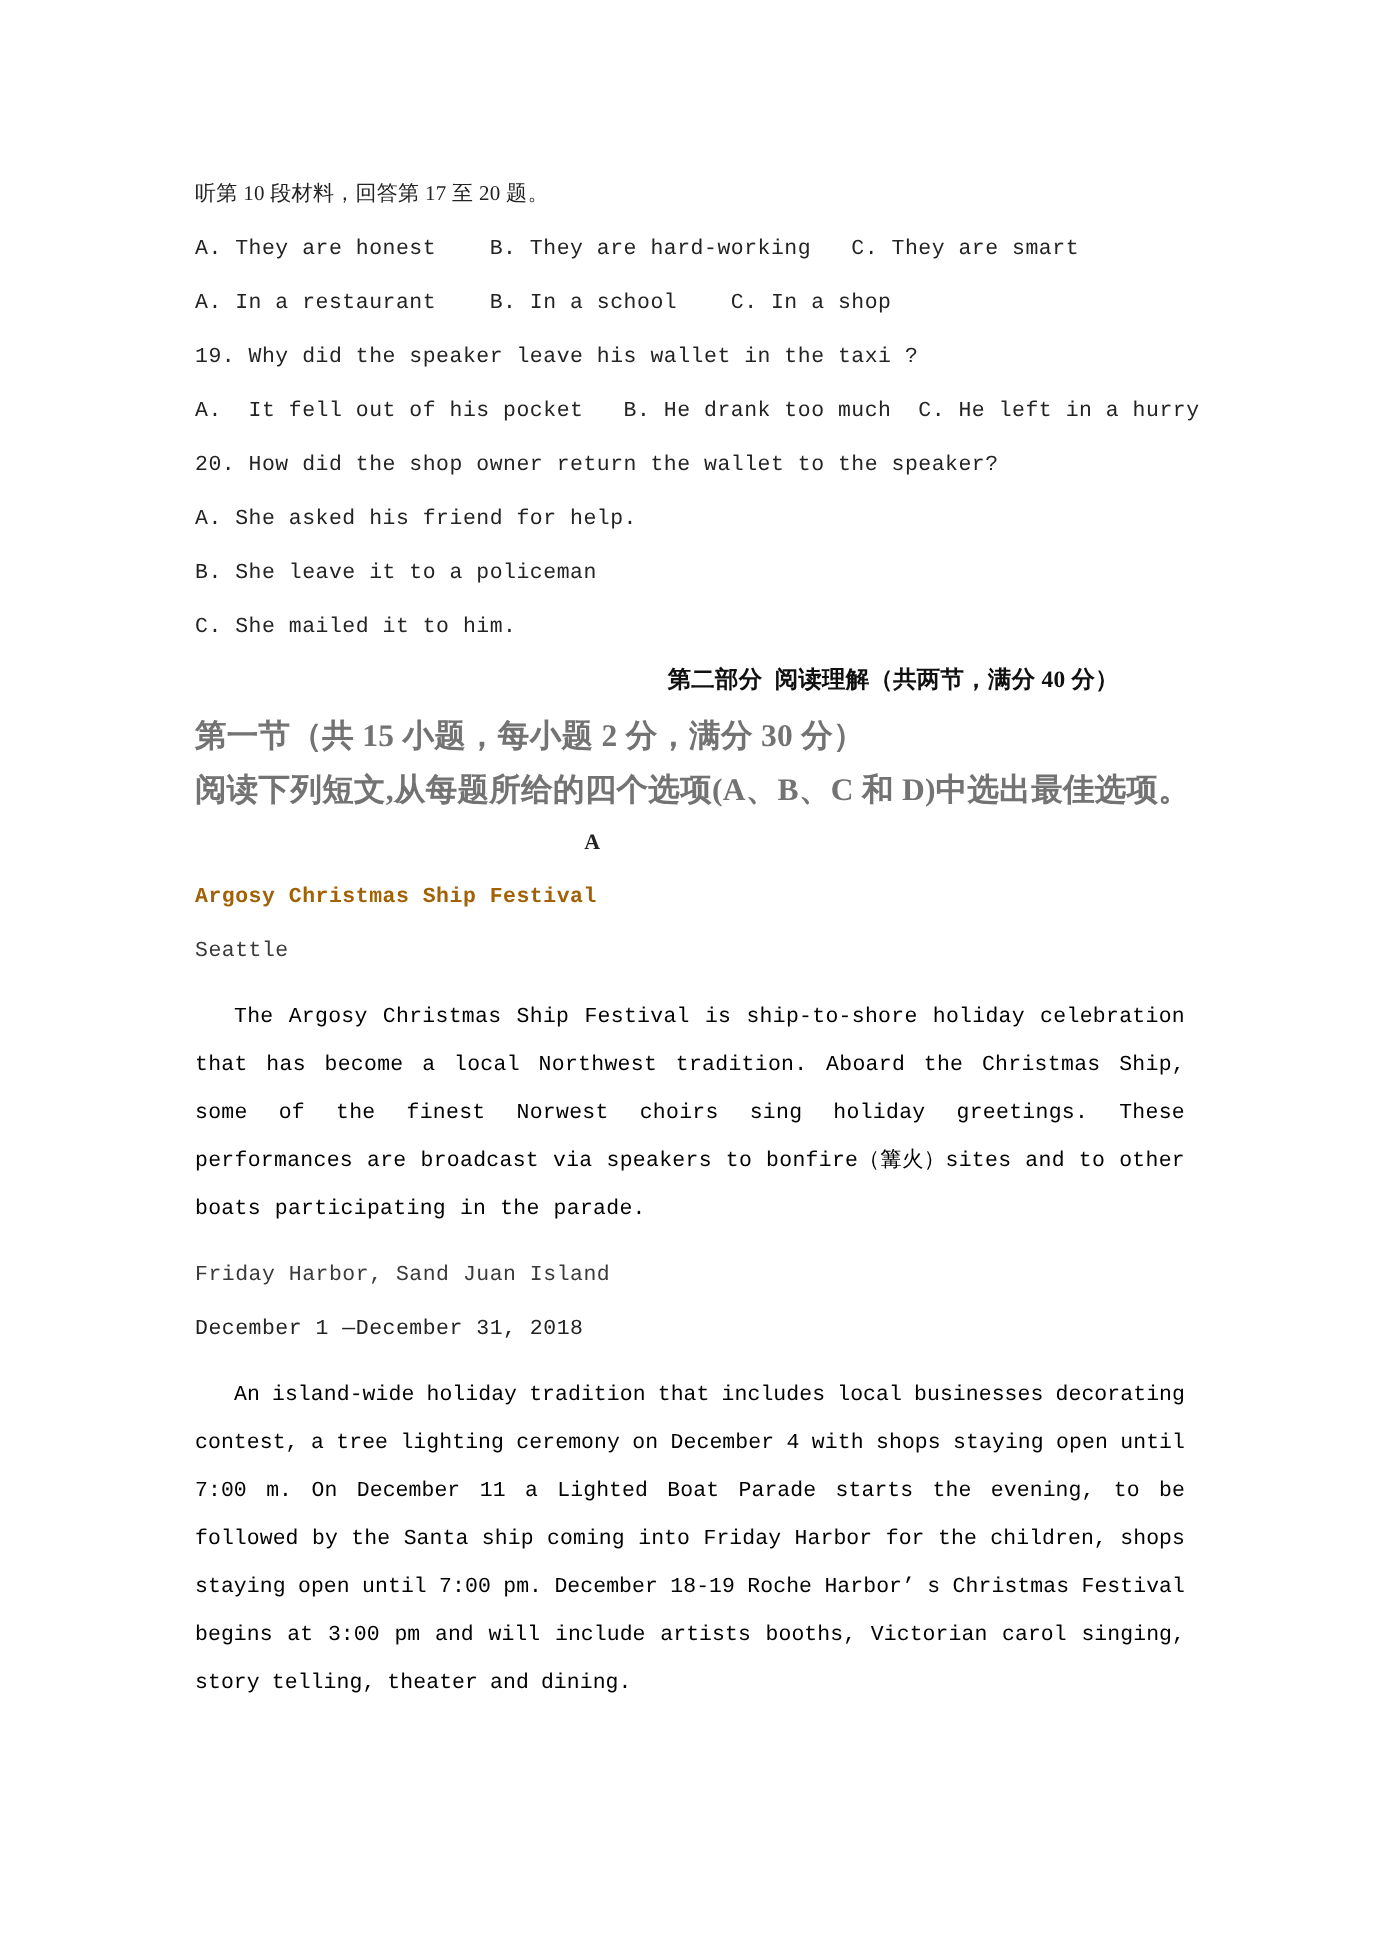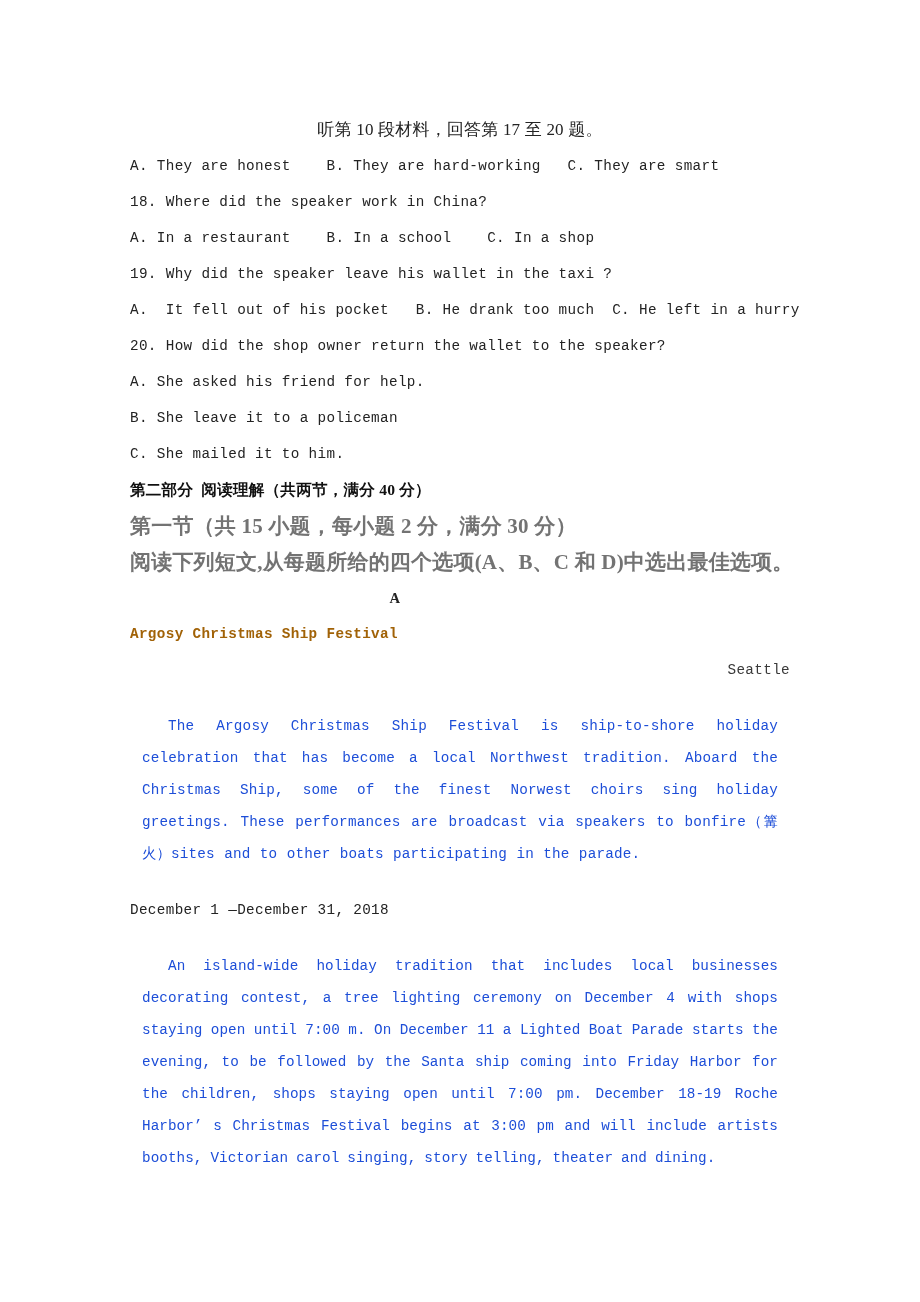--- a/index.html
+++ b/index.html
@@ -36,74 +36,72 @@
     font-family: "Liberation Mono", "DejaVu Sans Mono", monospace;
     font-size: 14.3px;
     line-height: 36px;
     letter-spacing: 0.35px;
     white-space: pre;
     color: #232323;
   }
 
   .line.cjk {
     font-family: "Liberation Serif", "DejaVu Serif", serif;
-    font-size: 17px;
+    font-size: 14px;
     letter-spacing: 0.2px;
-    text-align: center;
   }
 
   .line.bold-cjk {
     font-family: "Liberation Serif", "DejaVu Serif", serif;
     font-size: 21px;
     font-weight: bold;
     letter-spacing: 0.2px;
     color: #737373;
   }
 
   .line.centered-cjk {
     font-family: "Liberation Serif", "DejaVu Serif", serif;
     font-size: 15.6px;
     font-weight: bold;
-    text-align: left;
+    text-align: right;
     letter-spacing: 0.2px;
     color: #101010;
     padding-right: 44px;
   }
 
   .line.bold-en {
     font-family: "Liberation Mono", "DejaVu Sans Mono", monospace;
     font-size: 14.3px;
     font-weight: bold;
     color: #a16207;
   }
 
   .line.muted {
     color: #3a3a3a;
-    text-align: right;
   }
 
   .line.section-letter {
     text-align: center;
     font-family: "Liberation Serif", "DejaVu Serif", serif;
     font-size: 14.6px;
     font-weight: bold;
     padding-right: 130px;
   }
 
   
   .para {
     font-family: "Liberation Mono", "DejaVu Sans Mono", monospace;
     font-size: 14.3px;
     line-height: 32px;
     text-align: justify;
     text-align-last: left;
     text-justify: inter-word;
     letter-spacing: 0.2px;
-    color: #1d4ed8;
-    margin: 12px;
+    color: #000000;
+    margin: 0;
     word-spacing: 0.5px;
   }
   .para .indent {
     display: inline-block;
     width: 26px;
   }
   .para.tight {
     word-spacing: -0.6px;
     letter-spacing: 0.05px;
   }
@@ -113,21 +111,20 @@
 </head>
 <body>
 
 <div class="page">
   <div class="content">
 
     <div class="line cjk">听第 10 段材料，回答第 17 至 20 题。</div>
 
     <div class="line">A. They are honest    B. They are hard-working   C. They are smart</div>
 
-    <div class="line">18. Where did the speaker work in China?</div>
     <div class="line">A. In a restaurant    B. In a school    C. In a shop</div>
 
     <div class="line">19. Why did the speaker leave his wallet in the taxi ?</div>
     <div class="line">A.  It fell out of his pocket   B. He drank too much  C. He left in a hurry</div>
 
     <div class="line">20. How did the shop owner return the wallet to the speaker?</div>
     <div class="line">A. She asked his friend for help.</div>
     <div class="line">B. She leave it to a policeman</div>
     <div class="line">C. She mailed it to him.</div>
 
@@ -141,20 +138,21 @@
 
     <div class="line bold-en">Argosy Christmas Ship Festival</div>
     <div class="line muted">Seattle</div>
 
     <div class="spacer-sm"></div>
 
     <p class="para"><span class="indent"></span><span>The Argosy Christmas Ship Festival is ship-to-shore holiday celebration that has become a local Northwest tradition. Aboard the Christmas Ship, some of the finest Norwest choirs sing holiday greetings. These performances are broadcast via speakers to bonfire（篝火）sites and to other boats participating in the parade.</span></p>
 
     <div class="spacer-sm"></div>
 
+    <div class="line muted">Friday Harbor, Sand Juan Island</div>
     <div class="line">December 1 —December 31, 2018</div>
 
     <div class="spacer-sm"></div>
 
     <p class="para tight"><span class="indent"></span><span>An island-wide holiday tradition that includes local businesses decorating contest, a tree lighting ceremony on December 4 with shops staying open until 7:00 m. On December 11 a Lighted Boat Parade starts the evening, to be followed by the Santa ship coming into Friday Harbor for the children, shops staying open until 7:00 pm. December 18-19 Roche Harbor’ s Christmas Festival begins at 3:00 pm and will include artists booths, Victorian carol singing, story telling, theater and dining.</span></p>
 
   </div>
 </div>
 
 </body></html>

